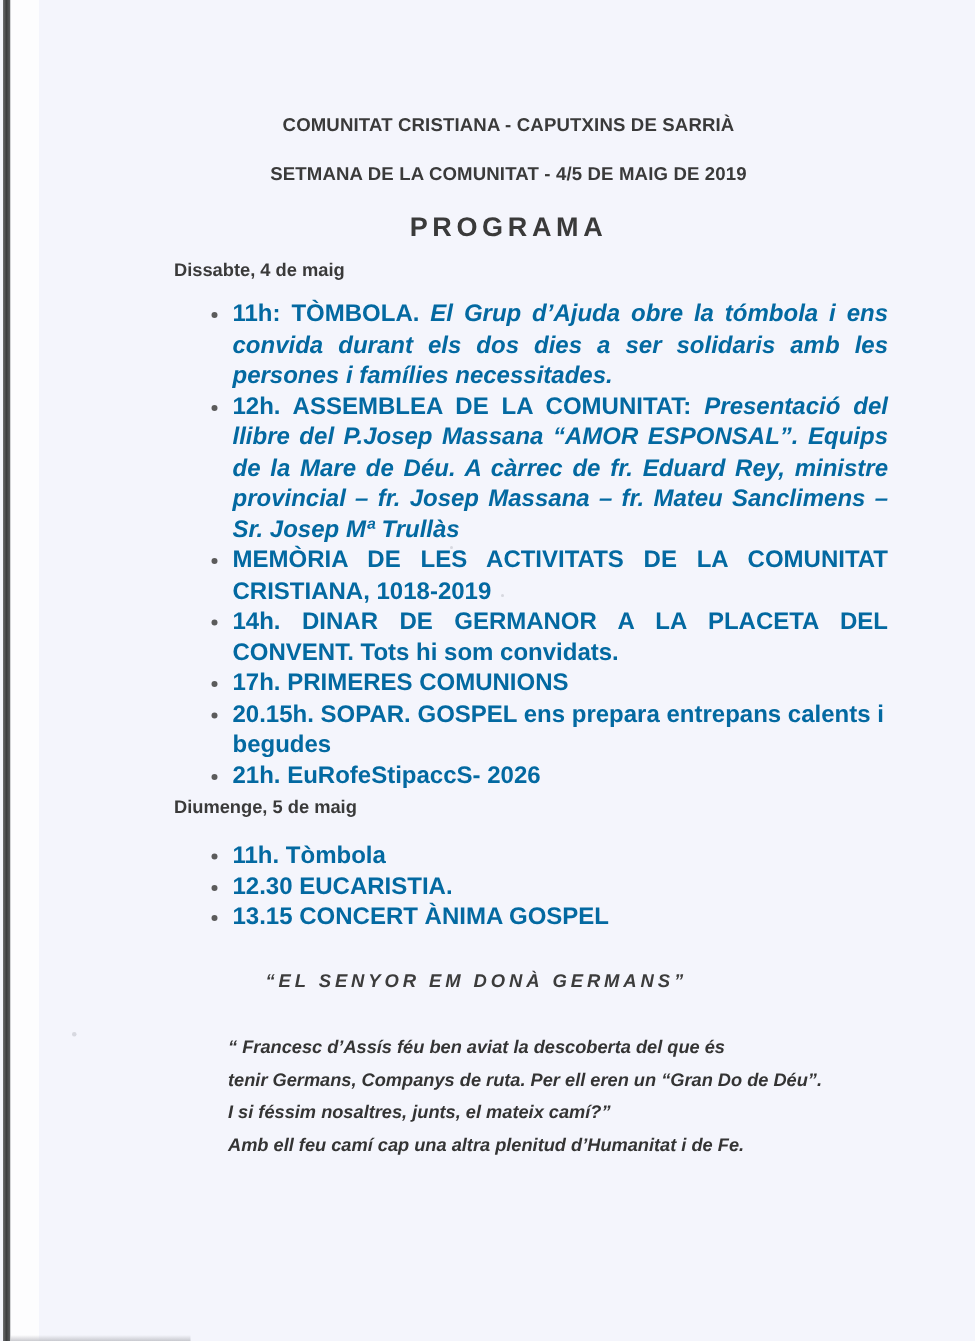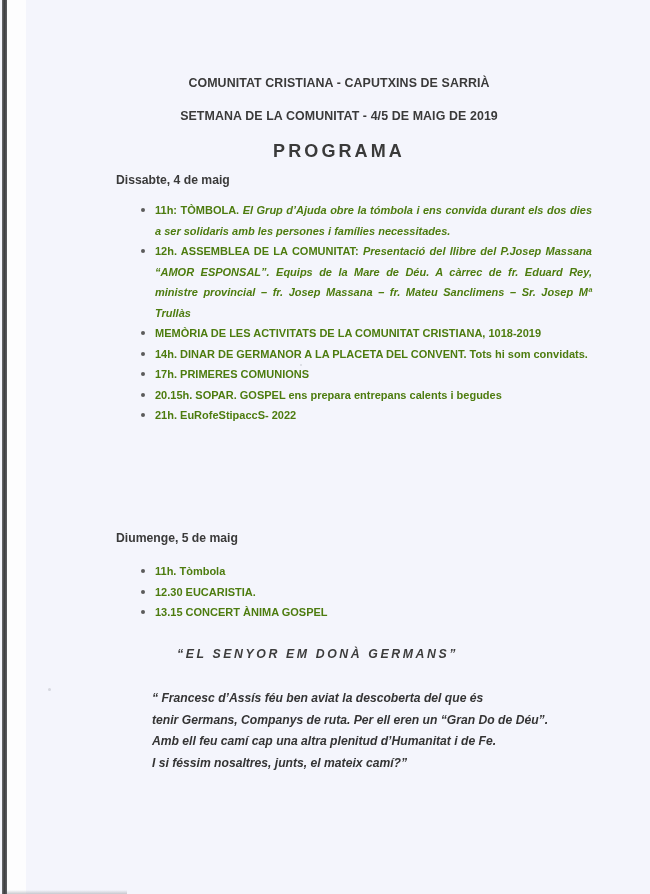--- a/index.html
+++ b/index.html
@@ -85,25 +85,25 @@
     margin: 0;
     padding: 0;
     list-style: none;
   }
   .list-sat { top: 200px; }
   .list-sun { top: 561px; }
 
   .bullet-item {
     position: relative;
     padding-left: 14px;
-    font-size: 11px;
+    font-size: 16px;
     line-height: 20.5px;
     text-align: justify;
     font-weight: bold;
-    color: #4d7c0f;
+    color: #0369a1;
     margin-bottom: 0;
   }
   .bullet-item::before {
     content: "";
     position: absolute;
     left: 0;
     top: 8px;
     width: 4px;
     height: 4px;
     border-radius: 50%;
@@ -184,21 +184,21 @@
     <li class="bullet-item">
       <span class="plain">14h. DINAR DE GERMANOR A LA PLACETA DEL CONVENT. Tots hi som convidats.</span><span class="it"></span>
     </li>
     <li class="bullet-item no-justify">
       <span class="plain">17h. PRIMERES COMUNIONS</span><span class="it"></span>
     </li>
     <li class="bullet-item no-justify">
       <span class="plain">20.15h. SOPAR. GOSPEL ens prepara entrepans calents i begudes</span><span class="it"></span>
     </li>
     <li class="bullet-item no-justify">
-      <span class="plain">21h. EuRofeStipaccS- 2022</span><span class="it"></span>
+      <span class="plain">21h. EuRofeStipaccS- 2026</span><span class="it"></span>
     </li>
   </ul>
 
   <div class="day-heading day-sun">Diumenge, 5 de maig</div>
 
   <ul class="bullet-list list-sun">
     <li class="bullet-item no-justify">
       <span class="plain">11h. Tòmbola</span>
     </li>
     <li class="bullet-item no-justify">
@@ -207,17 +207,17 @@
     <li class="bullet-item no-justify">
       <span class="plain">13.15 CONCERT ÀNIMA GOSPEL</span>
     </li>
   </ul>
 
   <div class="motto">“EL SENYOR EM DONÀ GERMANS”</div>
 
   <div class="quote-block">
     <div>“ Francesc d’Assís féu ben aviat la descoberta del que és</div>
     <div>tenir Germans, Companys de ruta. Per ell eren un “Gran Do de Déu”.</div>
+    <div>I si féssim nosaltres, junts, el mateix camí?”</div>
     <div>Amb ell feu camí cap una altra plenitud d’Humanitat i de Fe.</div>
-    <div>I si féssim nosaltres, junts, el mateix camí?”</div>
   </div>
 
 </div>
 
 </body></html>

